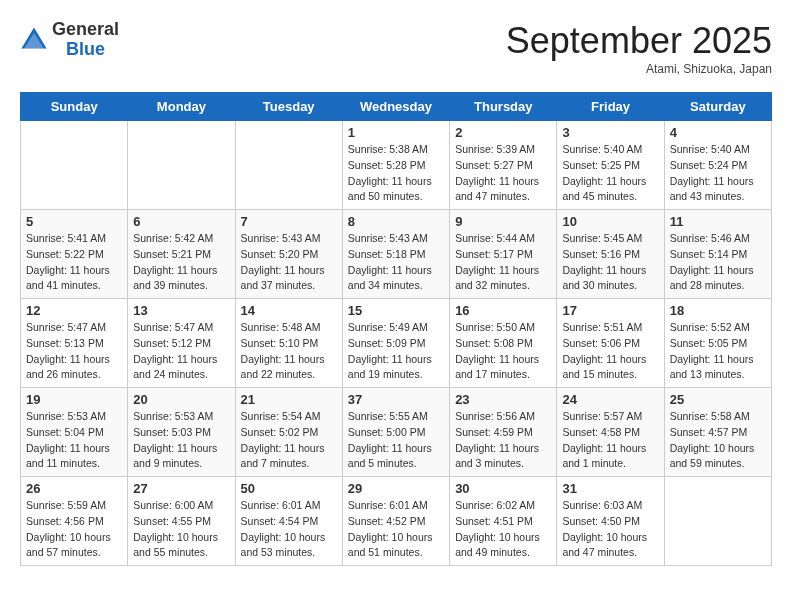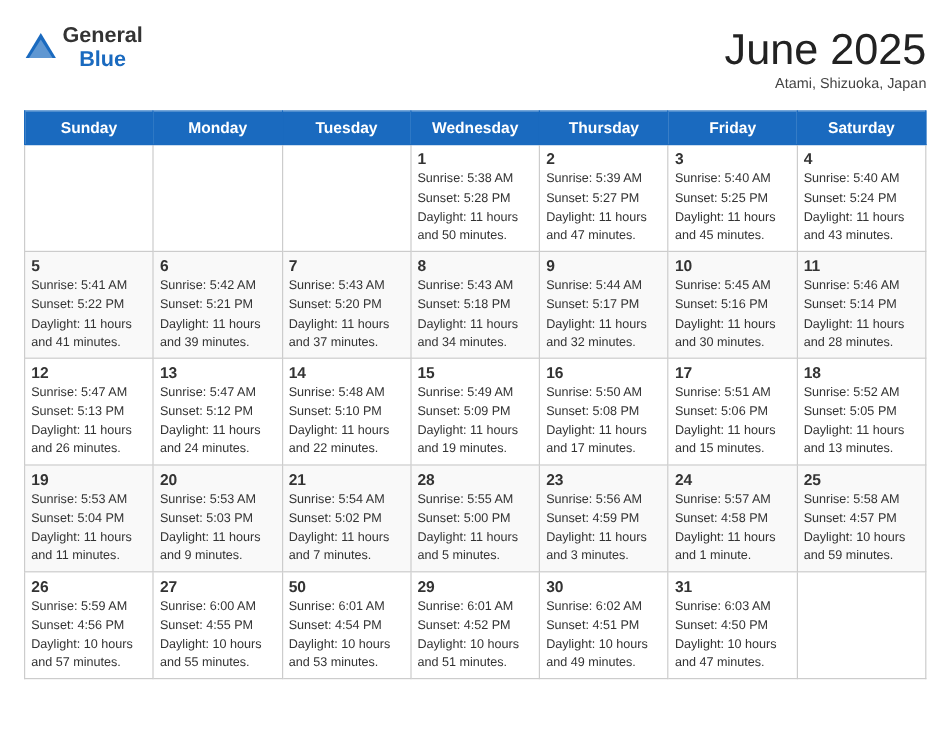--- a/index.html
+++ b/index.html
@@ -97,21 +97,21 @@
     <svg class="logo-icon" viewBox="0 0 40 40">
       <polygon points="20,2 38,32 2,32" fill="#1a6abf"></polygon>
       <polygon points="20,10 34,32 6,32" fill="#fff" opacity="0.3"></polygon>
     </svg>
     <div class="logo-text">
       <span class="logo-general">General</span>
       <span class="logo-blue">Blue</span>
     </div>
   </div>
   <div class="title-block">
-    <div class="month-title">June 2025</div>
+    <div class="month-title">September 2025</div>
     <div class="location">Atami, Shizuoka, Japan</div>
   </div>
 </div>
 
 <table class="calendar">
   <thead>
     <tr>
     <th>Sunday</th>
         <th>Monday</th>
         <th>Tuesday</th>
@@ -210,21 +210,21 @@
         </td>
         <td>
           <span class="day-number">20</span>
           <div class="day-info">Sunrise: 5:53 AM<br>Sunset: 5:03 PM<br>Daylight: 11 hours and 9 minutes.</div>
         </td>
         <td>
           <span class="day-number">21</span>
           <div class="day-info">Sunrise: 5:54 AM<br>Sunset: 5:02 PM<br>Daylight: 11 hours and 7 minutes.</div>
         </td>
         <td>
-          <span class="day-number">28</span>
+          <span class="day-number">37</span>
           <div class="day-info">Sunrise: 5:55 AM<br>Sunset: 5:00 PM<br>Daylight: 11 hours and 5 minutes.</div>
         </td>
         <td>
           <span class="day-number">23</span>
           <div class="day-info">Sunrise: 5:56 AM<br>Sunset: 4:59 PM<br>Daylight: 11 hours and 3 minutes.</div>
         </td>
         <td>
           <span class="day-number">24</span>
           <div class="day-info">Sunrise: 5:57 AM<br>Sunset: 4:58 PM<br>Daylight: 11 hours and 1 minute.</div>
         </td>

